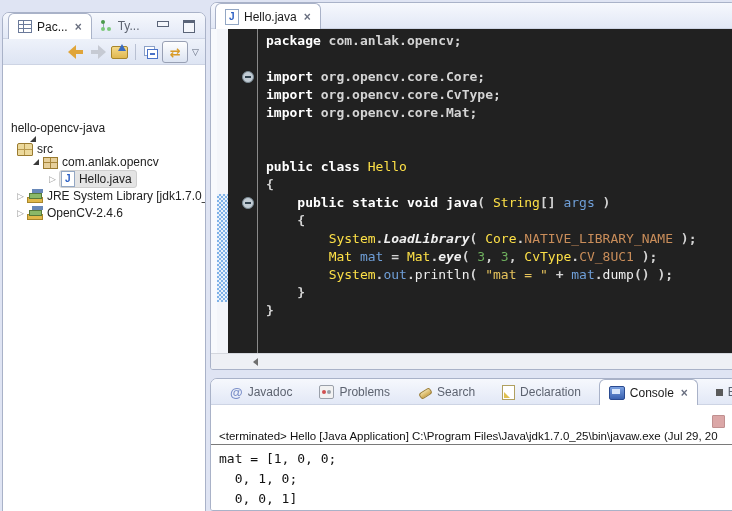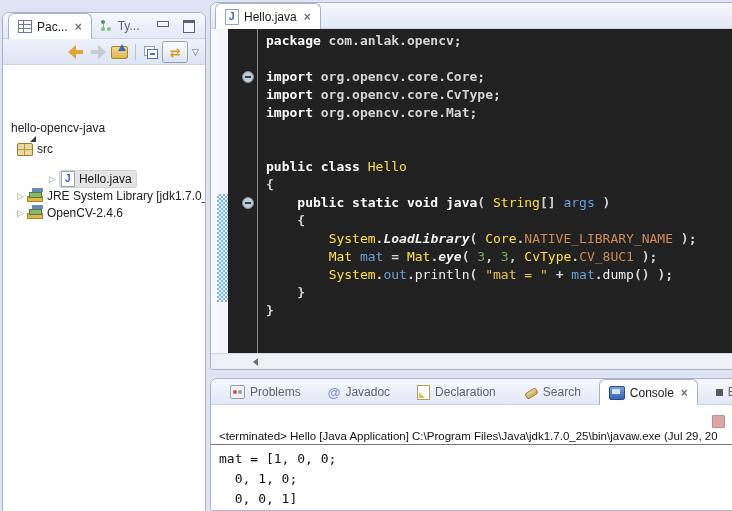--- a/index.html
+++ b/index.html
@@ -12,21 +12,21 @@
   .tab{display:flex;align-items:center;gap:5px;height:24px;padding:0 9px;color:#5d6370;white-space:nowrap;}
   .tab.active{background:#fff;border:1px solid #a9b2c8;border-bottom:none;border-radius:6px 6px 0 0;color:#1a1a1a;margin-bottom:-1px;height:25px;}
   .closex{font-weight:bold;color:#6a7080;font-size:12px;line-height:10px;margin-left:2px;}
 
   
   #pkgview{left:2px;top:12px;width:202px;height:507px;}
   #pkg-toolbar{height:26px;background:linear-gradient(#eef2fa,#dde4f3);display:flex;align-items:center;justify-content:flex-end;gap:4px;padding-right:6px;}
   #pkg-tree{position:absolute;top:51px;left:0;right:0;bottom:0;background:#fff;border-top:1px solid #cdd4e4;overflow:hidden;}
   .trow{position:absolute;height:17px;display:flex;align-items:center;white-space:nowrap;}
   .tsel{display:flex;align-items:center;background:#e4e4e4;border:1px solid #cfcfcf;border-radius:3px;padding:0 4px 0 1px;height:16px;gap:4px;}
-  .tplain{display:flex;align-items:center;gap:4px;}
+  .tplain{display:flex;align-items:flex-end;gap:4px;}
   .arrow-exp{width:0;height:0;border-left:6px solid transparent;border-bottom:6px solid #3a3a3a;margin-right:4px;}
   .arrow-col{color:#9a9a9a;font-size:9px;margin-right:3px;font-family:"DejaVu Sans",sans-serif;}
 
   
   .ic{display:inline-block;position:relative;flex:none;}
   .ic-pkgexp{width:12px;height:11px;border:1px solid #6b7a9a;background:
      linear-gradient(#6b7a9a,#6b7a9a) 0 3px/12px 1px no-repeat,
      linear-gradient(#6b7a9a,#6b7a9a) 0 7px/12px 1px no-repeat,
      linear-gradient(#6b7a9a,#6b7a9a) 4px 0/1px 11px no-repeat,#fff;}
   .ic-typehier{width:12px;height:12px;}
@@ -147,20 +147,27 @@
             <span>hello-opencv-java</span>
           </span>
         </div>
         <div class="trow" style="top: 71px; left: 14px; flex-direction: column;">
           <span class="arrow-exp"></span>
           <span class="tplain">
             <span class="ic ic-srcfolder"></span>
             <span>src</span>
           </span>
         </div>
+        <div class="trow" style="top: 88px; left: 30px;">
+          <span class="arrow-exp"></span>
+          <span class="tplain">
+            <span class="ic ic-package"></span>
+            <span>com.anlak.opencv</span>
+          </span>
+        </div>
         <div class="trow" style="top: 105px; left: 46px;">
           <span class="arrow-col">▷</span>
           <span class="tsel">
             <span class="ic ic-javafile"></span>
             <span>Hello.java</span>
           </span>
         </div>
         <div class="trow" style="top: 122px; left: 14px;">
           <span class="arrow-col">▷</span>
           <span class="tplain">
@@ -217,34 +224,34 @@
       </div>
     </div>
     <div id="ed-hscroll">
       <span class="scroll-arrow"></span>
     </div>
   </div>
 
   <div class="view" id="bottomview">
     <div class="tabrow" id="bottom-tabs">
         <div class="tab">
+          <span class="ic ic-javadoc"></span>
+          <span>Javadoc</span>
+        </div>
+        <div class="tab">
           <span class="ic ic-problems"></span>
           <span>Problems</span>
         </div>
         <div class="tab">
-          <span class="ic ic-javadoc"></span>
-          <span>Javadoc</span>
+          <span class="ic ic-search"></span>
+          <span>Search</span>
         </div>
         <div class="tab">
           <span class="ic ic-decl"></span>
           <span>Declaration</span>
-        </div>
-        <div class="tab">
-          <span class="ic ic-search"></span>
-          <span>Search</span>
         </div>
         <div class="tab active">
           <span class="ic ic-console"></span>
           <span>Console</span>
           <span class="closex">×</span>
         </div>
         <div class="tab">
           <span class="ic ic-bugsq"></span>
           <span>Bug Explorer</span>
         </div>

